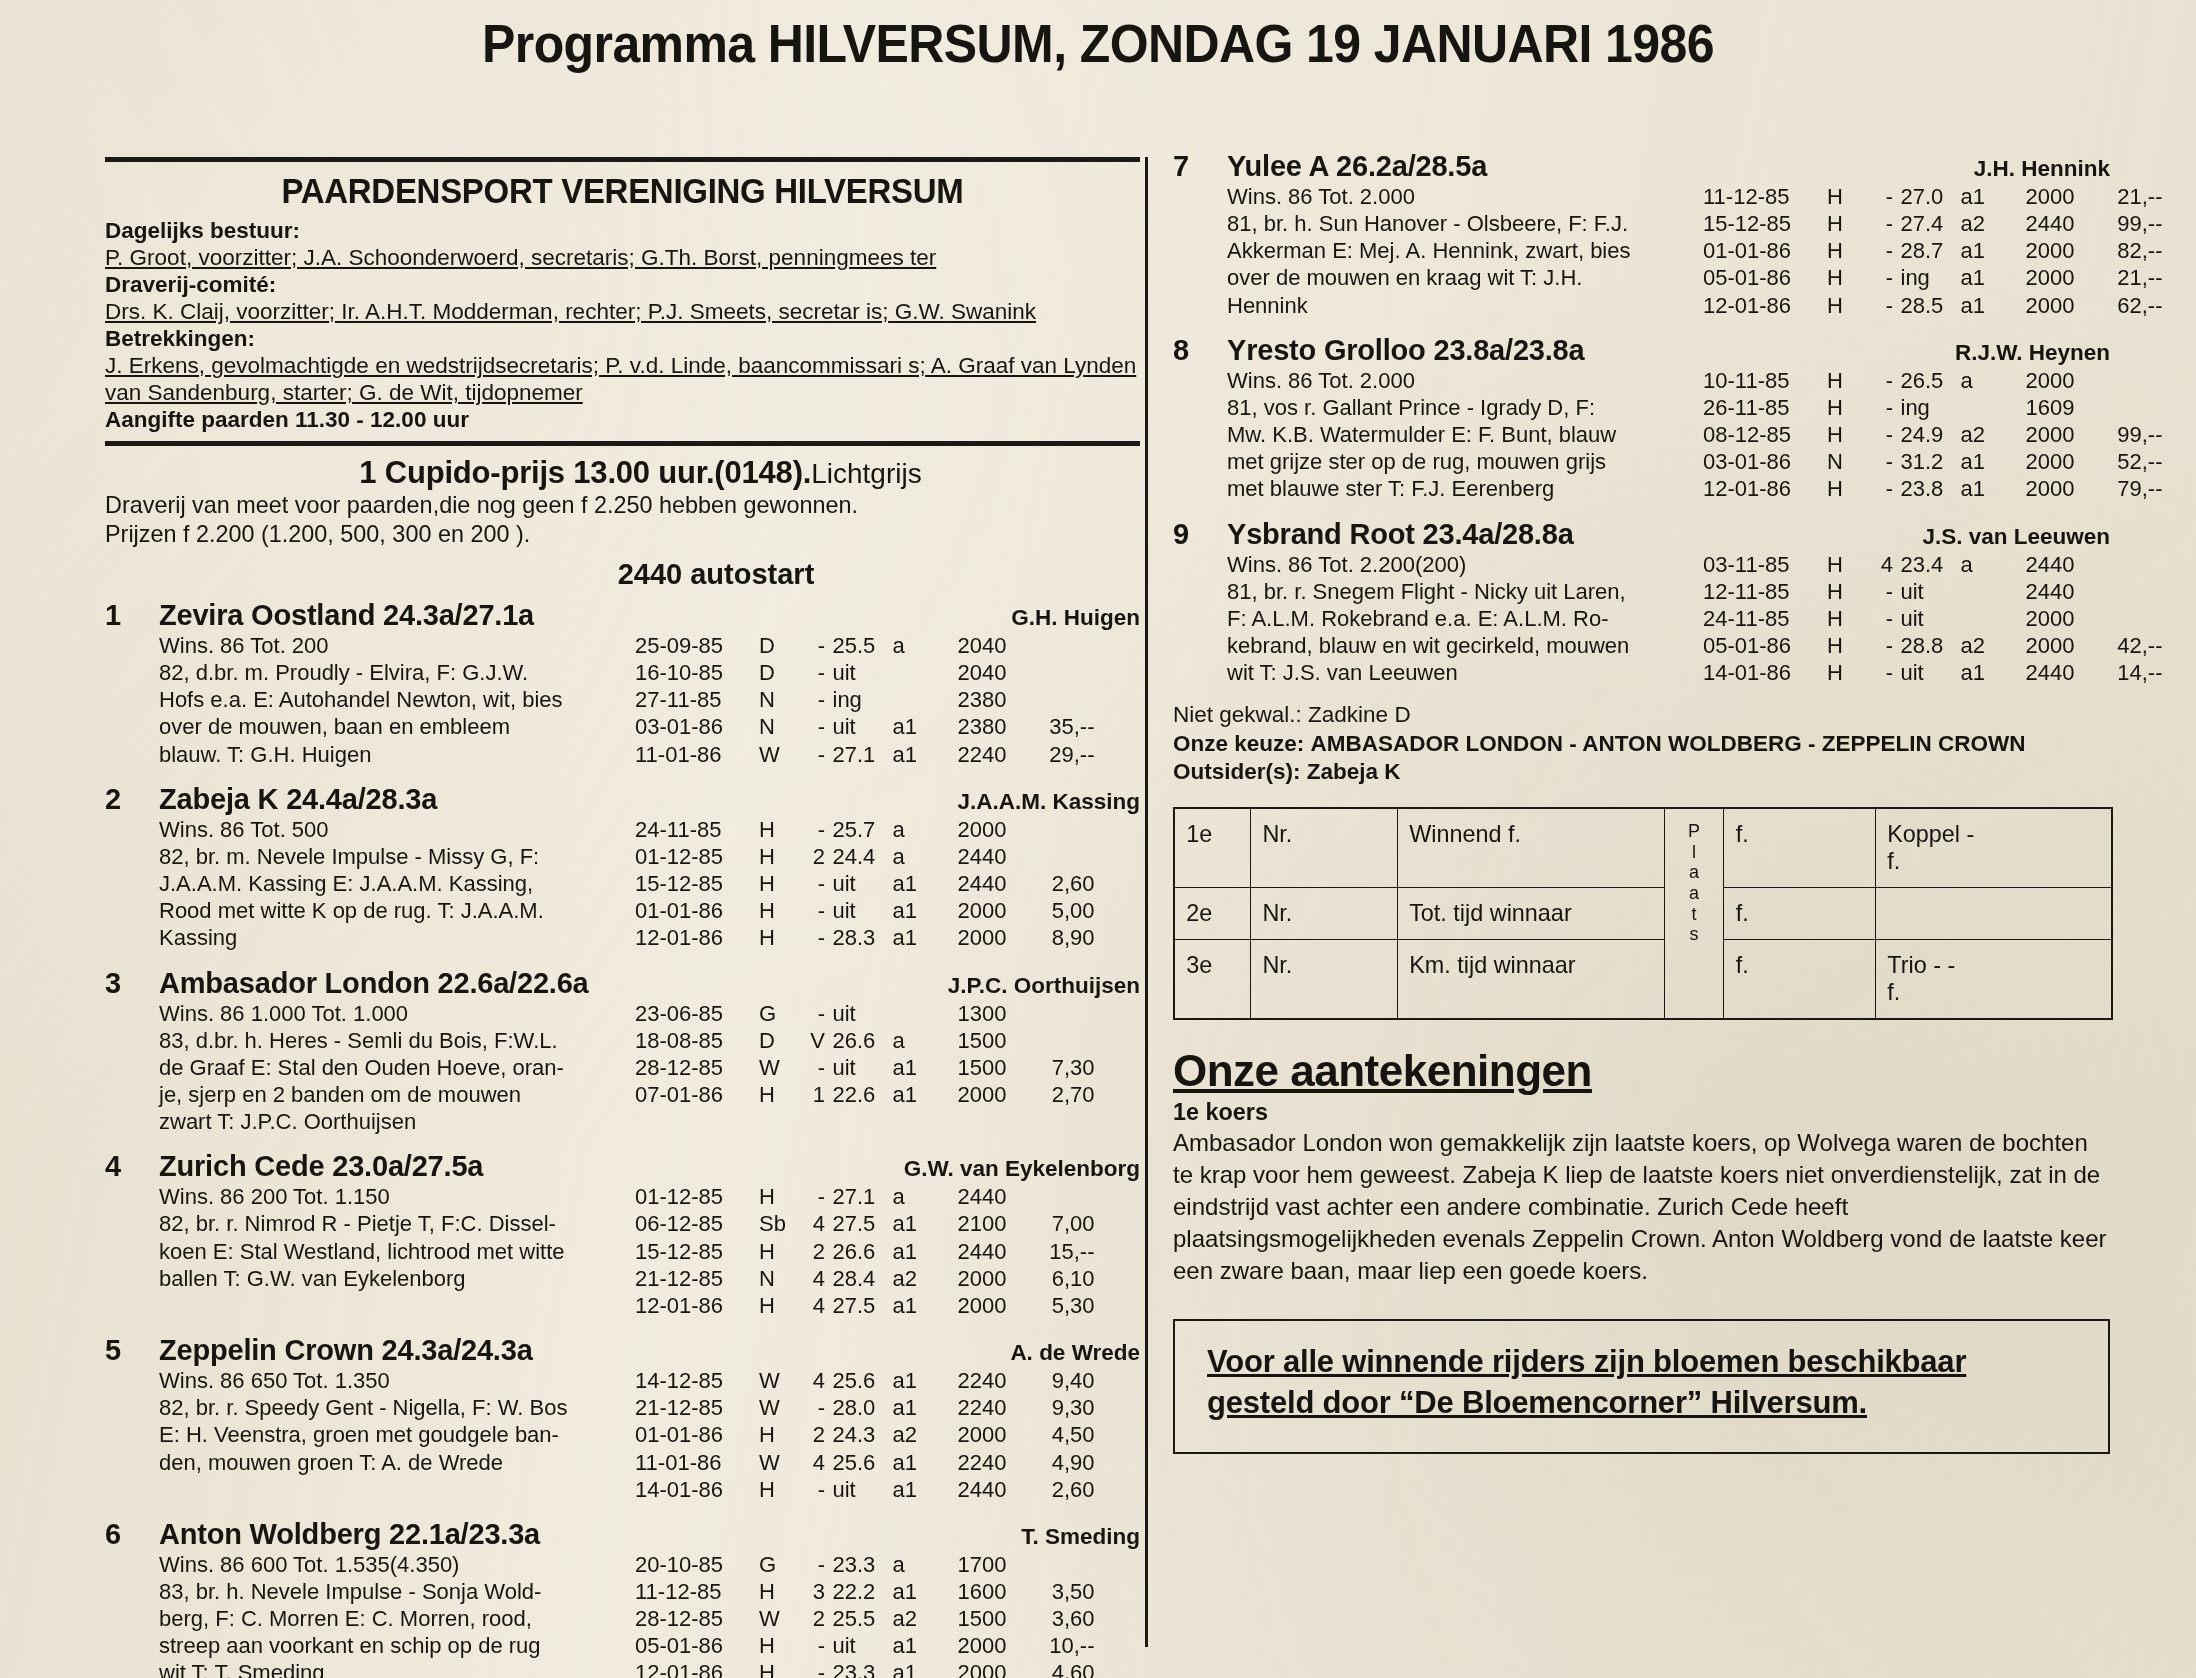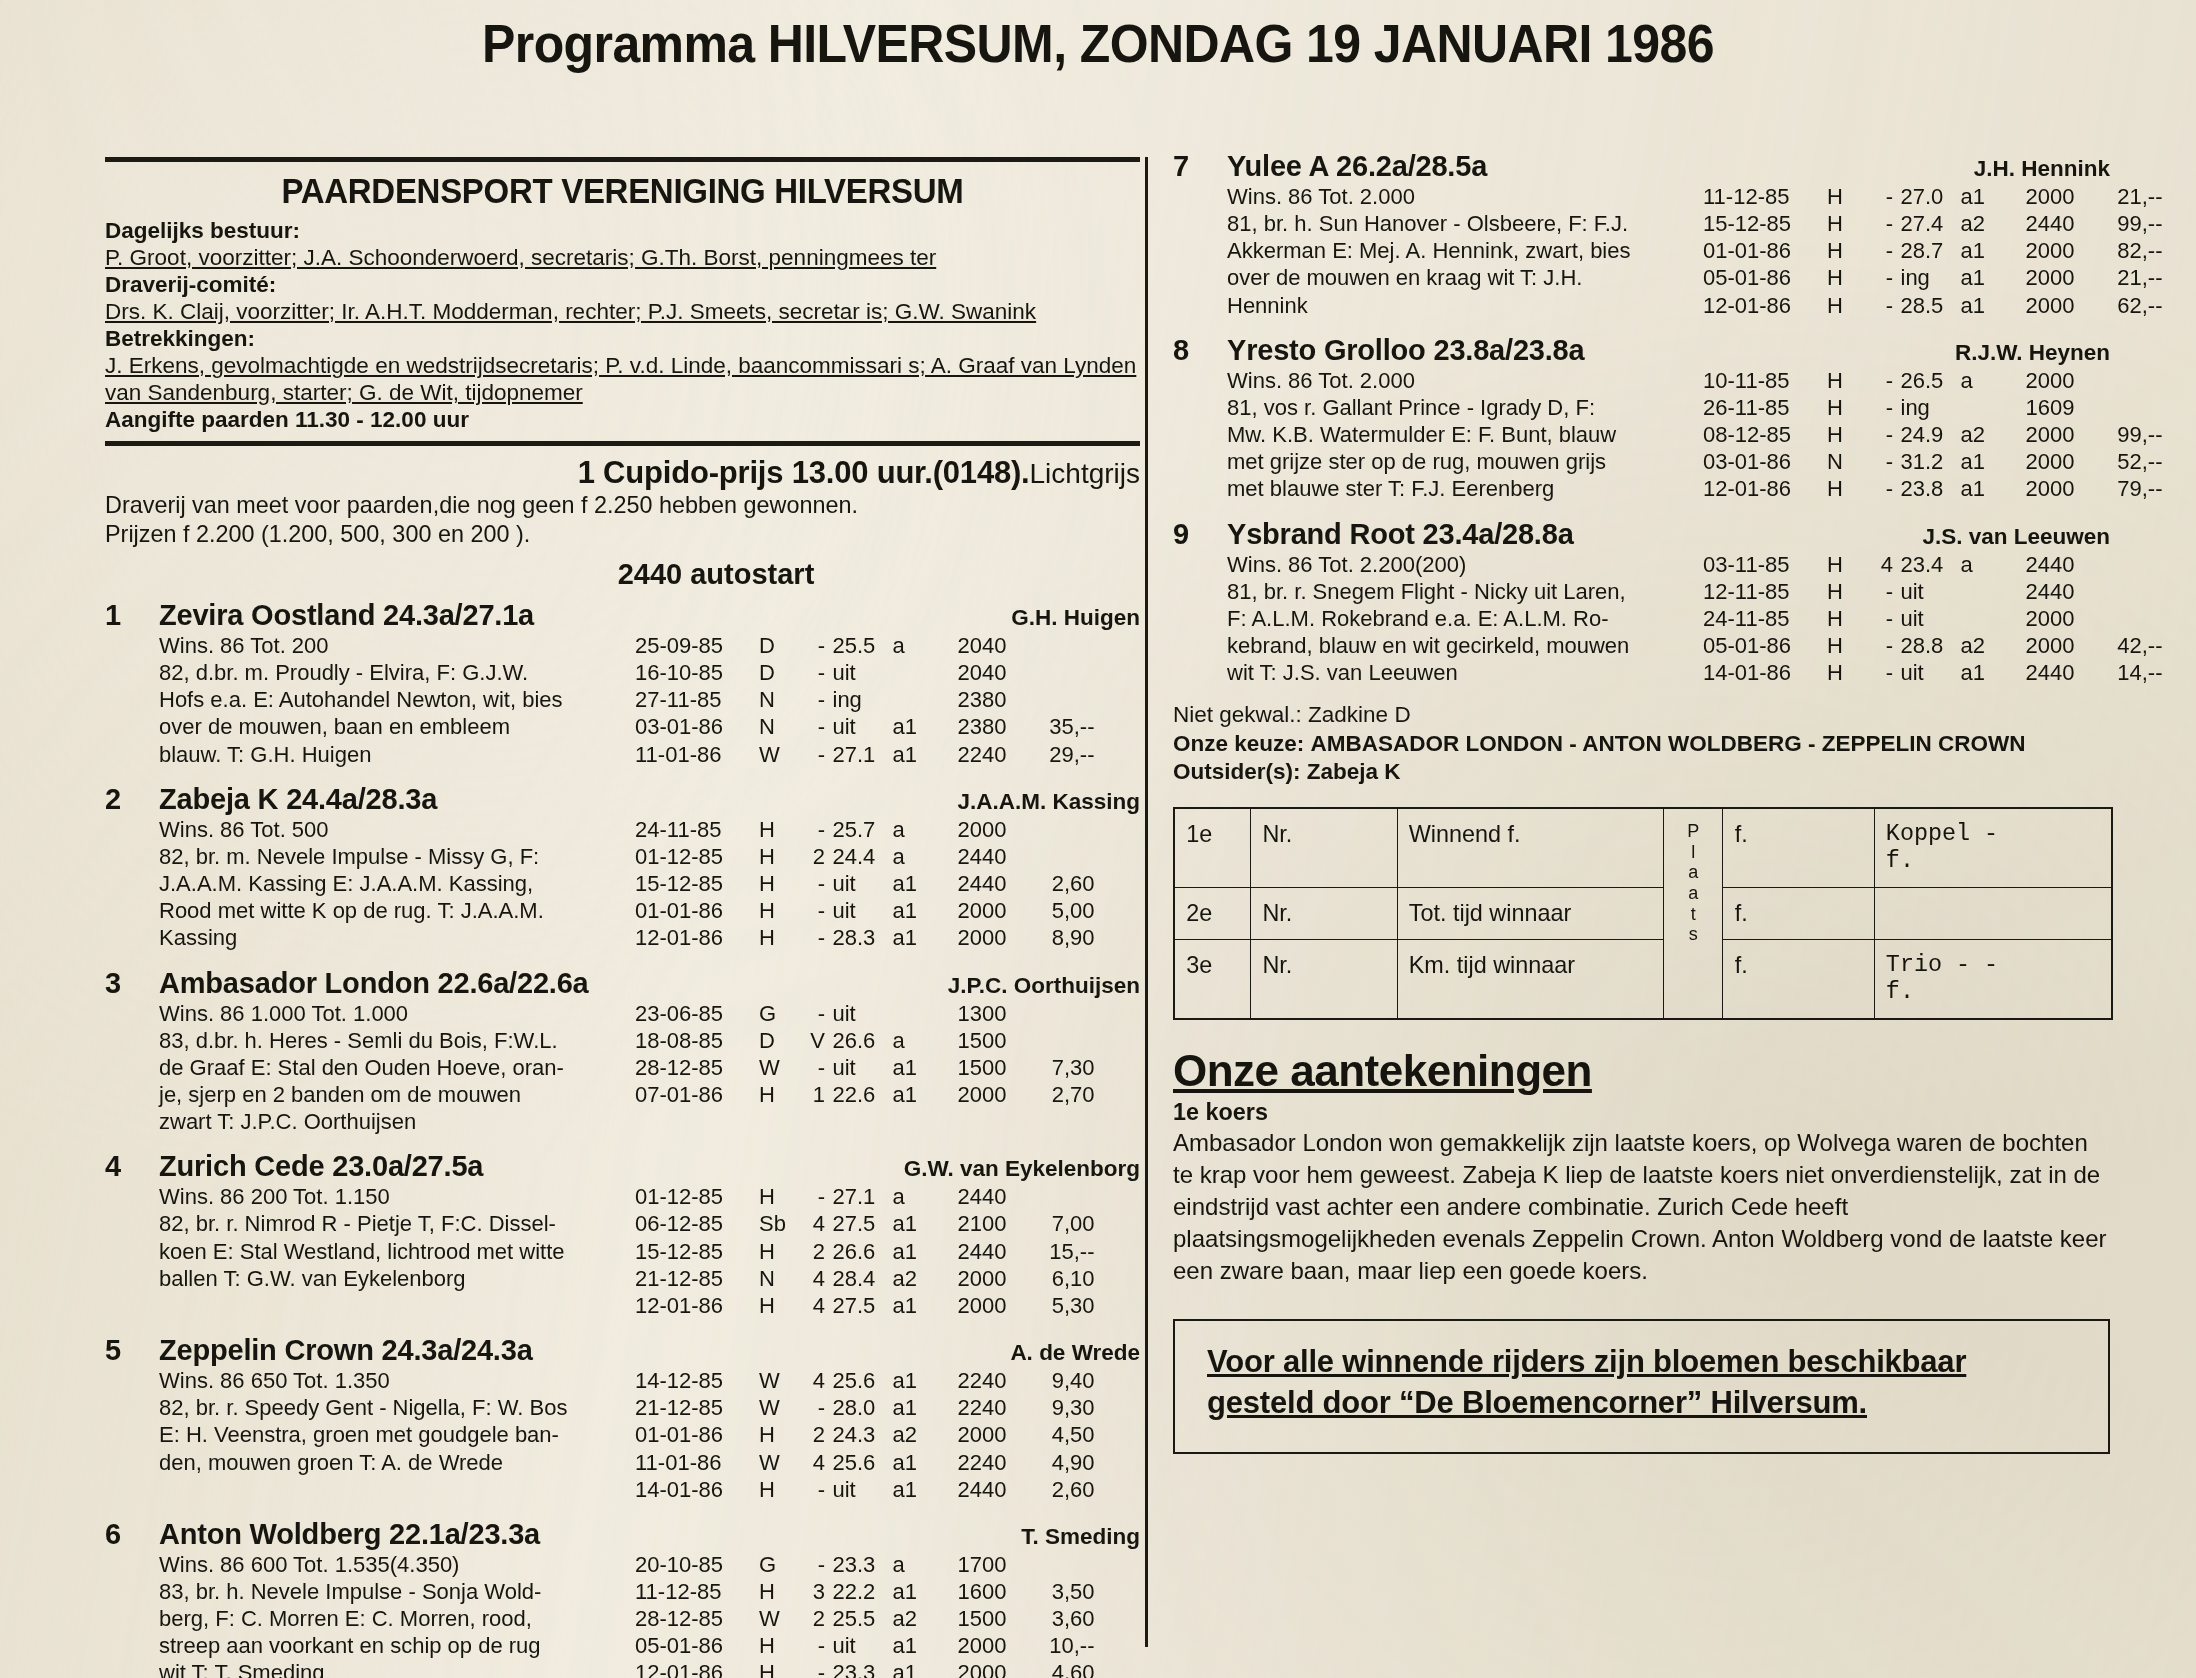--- a/index.html
+++ b/index.html
@@ -93,21 +93,21 @@
   }
   .val {
     font-size: 22.5px;
     line-height: 1.21;
     text-decoration: underline;
   }
 
   
   .race-head {
     display: flex;
-    justify-content: flex-end;
+    justify-content: center;
     align-items: baseline;
     margin-top: 9.4px;
     margin-left: 36px;
   }
   .race-title {
     font-size: 31px;
     font-weight: bold;
     letter-spacing: -0.2px;
   }
   .race-colour {
@@ -197,21 +197,21 @@
     border: 1.9px solid #1b1a14;
     padding: 12px 11.2px;
     vertical-align: top;
     line-height: 1.15;
   }
   .bt-pos   { width: 58px; }
   .bt-nr    { width: 141px; }
   .bt-label { width: 272px; }
   .bt-plaats{ width: 41px; text-align: center; font-size: 18px; line-height: 1.0; padding: 7.5px 3.7px;}
   .bt-f     { width: 150px; }
-  .bt-right { width: 239px; font-family: Liberation Mono, monospace; }
+  .bt-right { width: 239px; }
   .bt-plaats span { display: block; }
 
   
   .notes-title {
     font-size: 44px;
     font-weight: bold;
     margin-top: 26px;
     letter-spacing: -0.5px;
     text-decoration: underline;
   }

